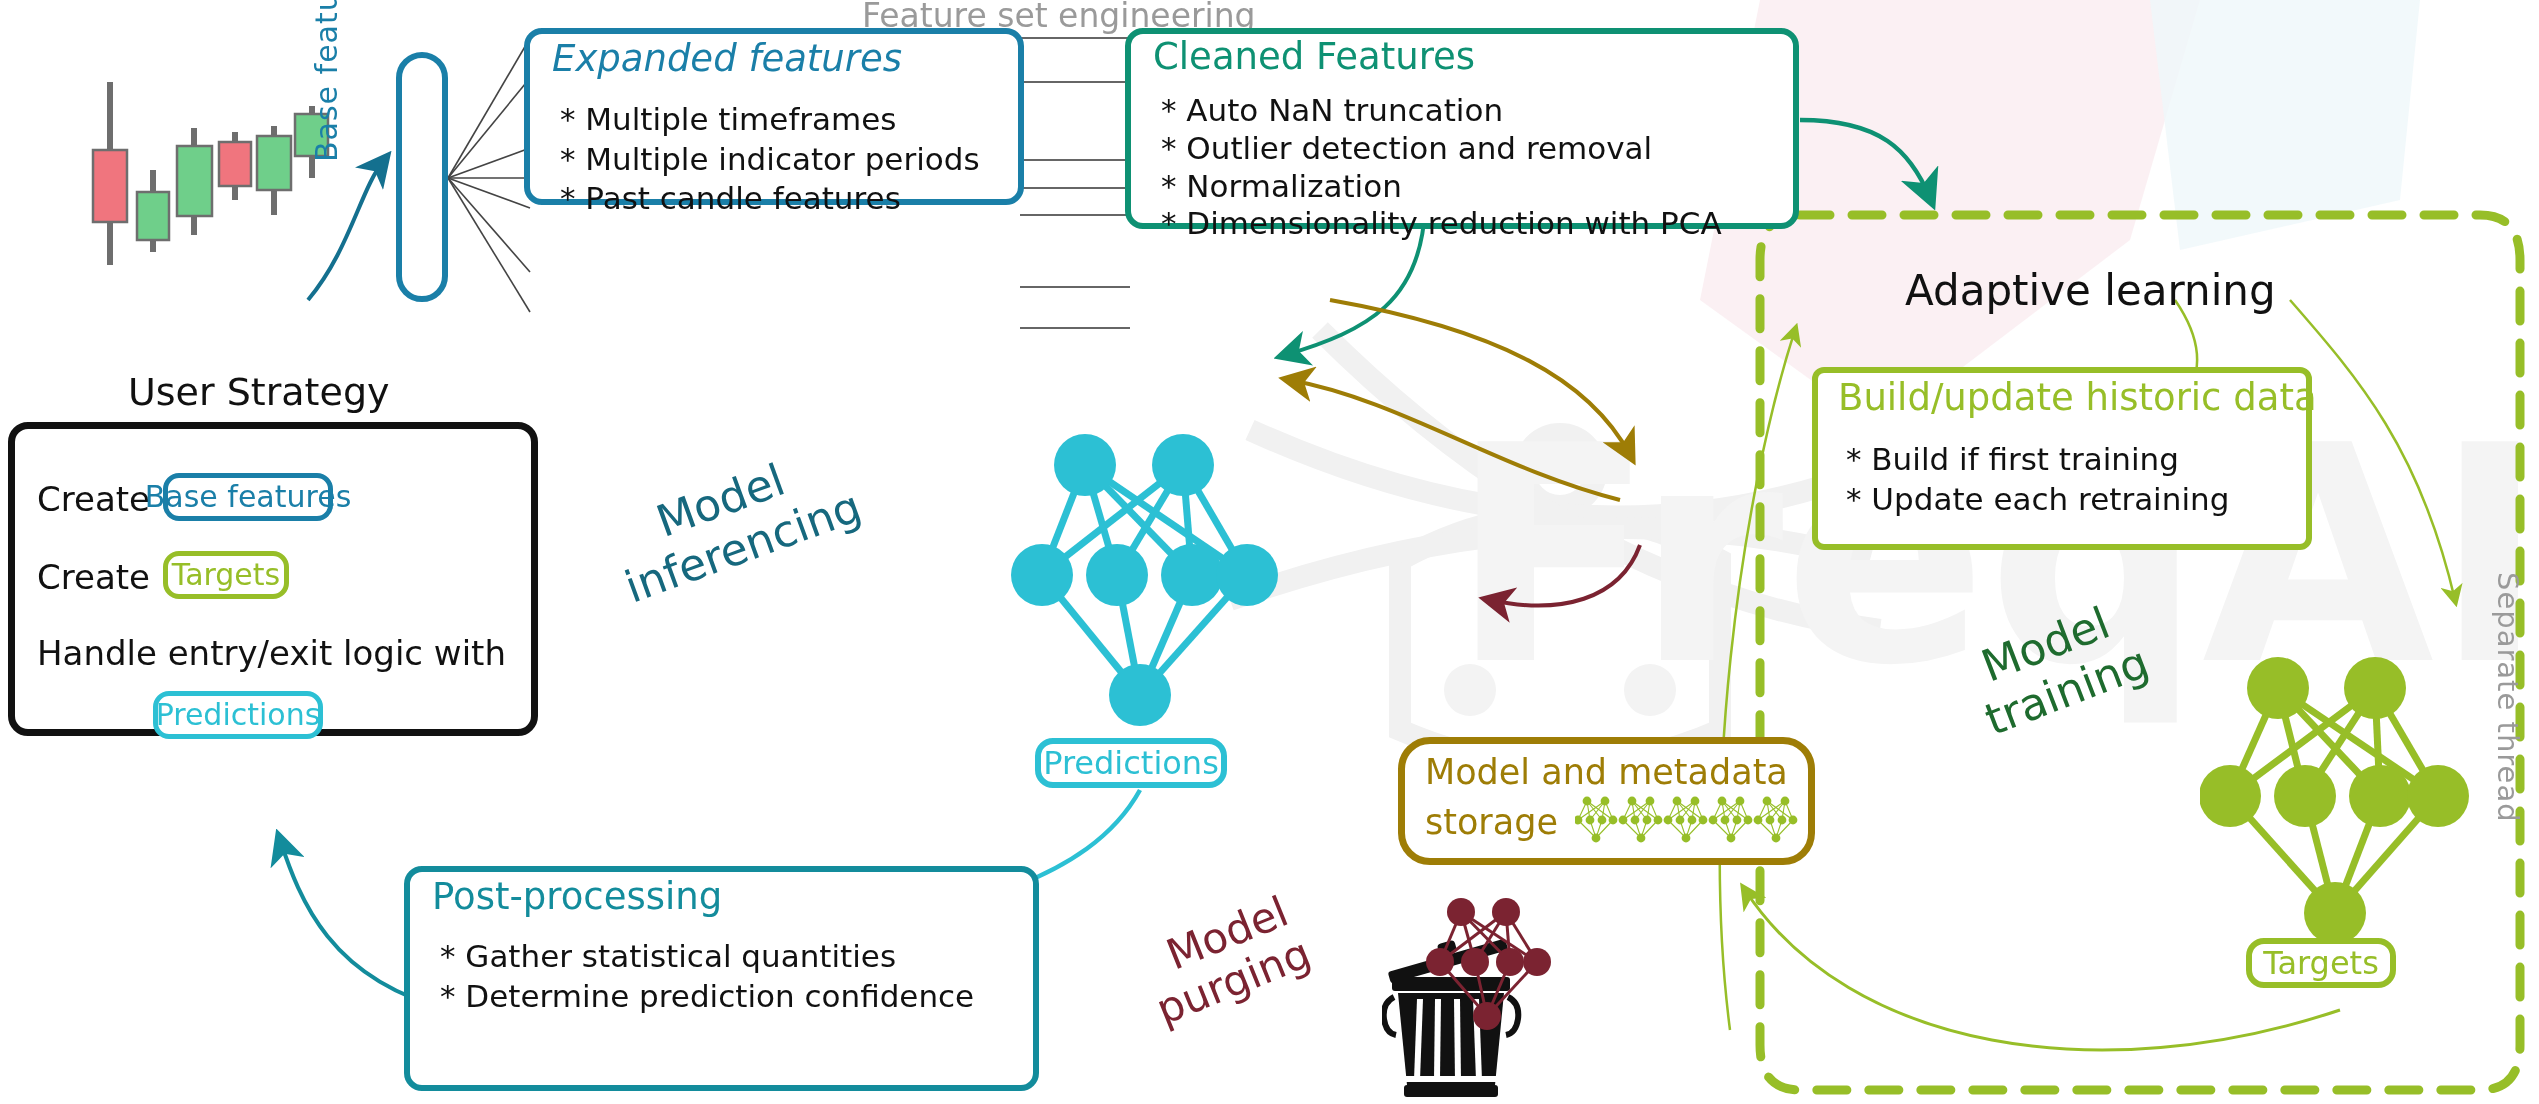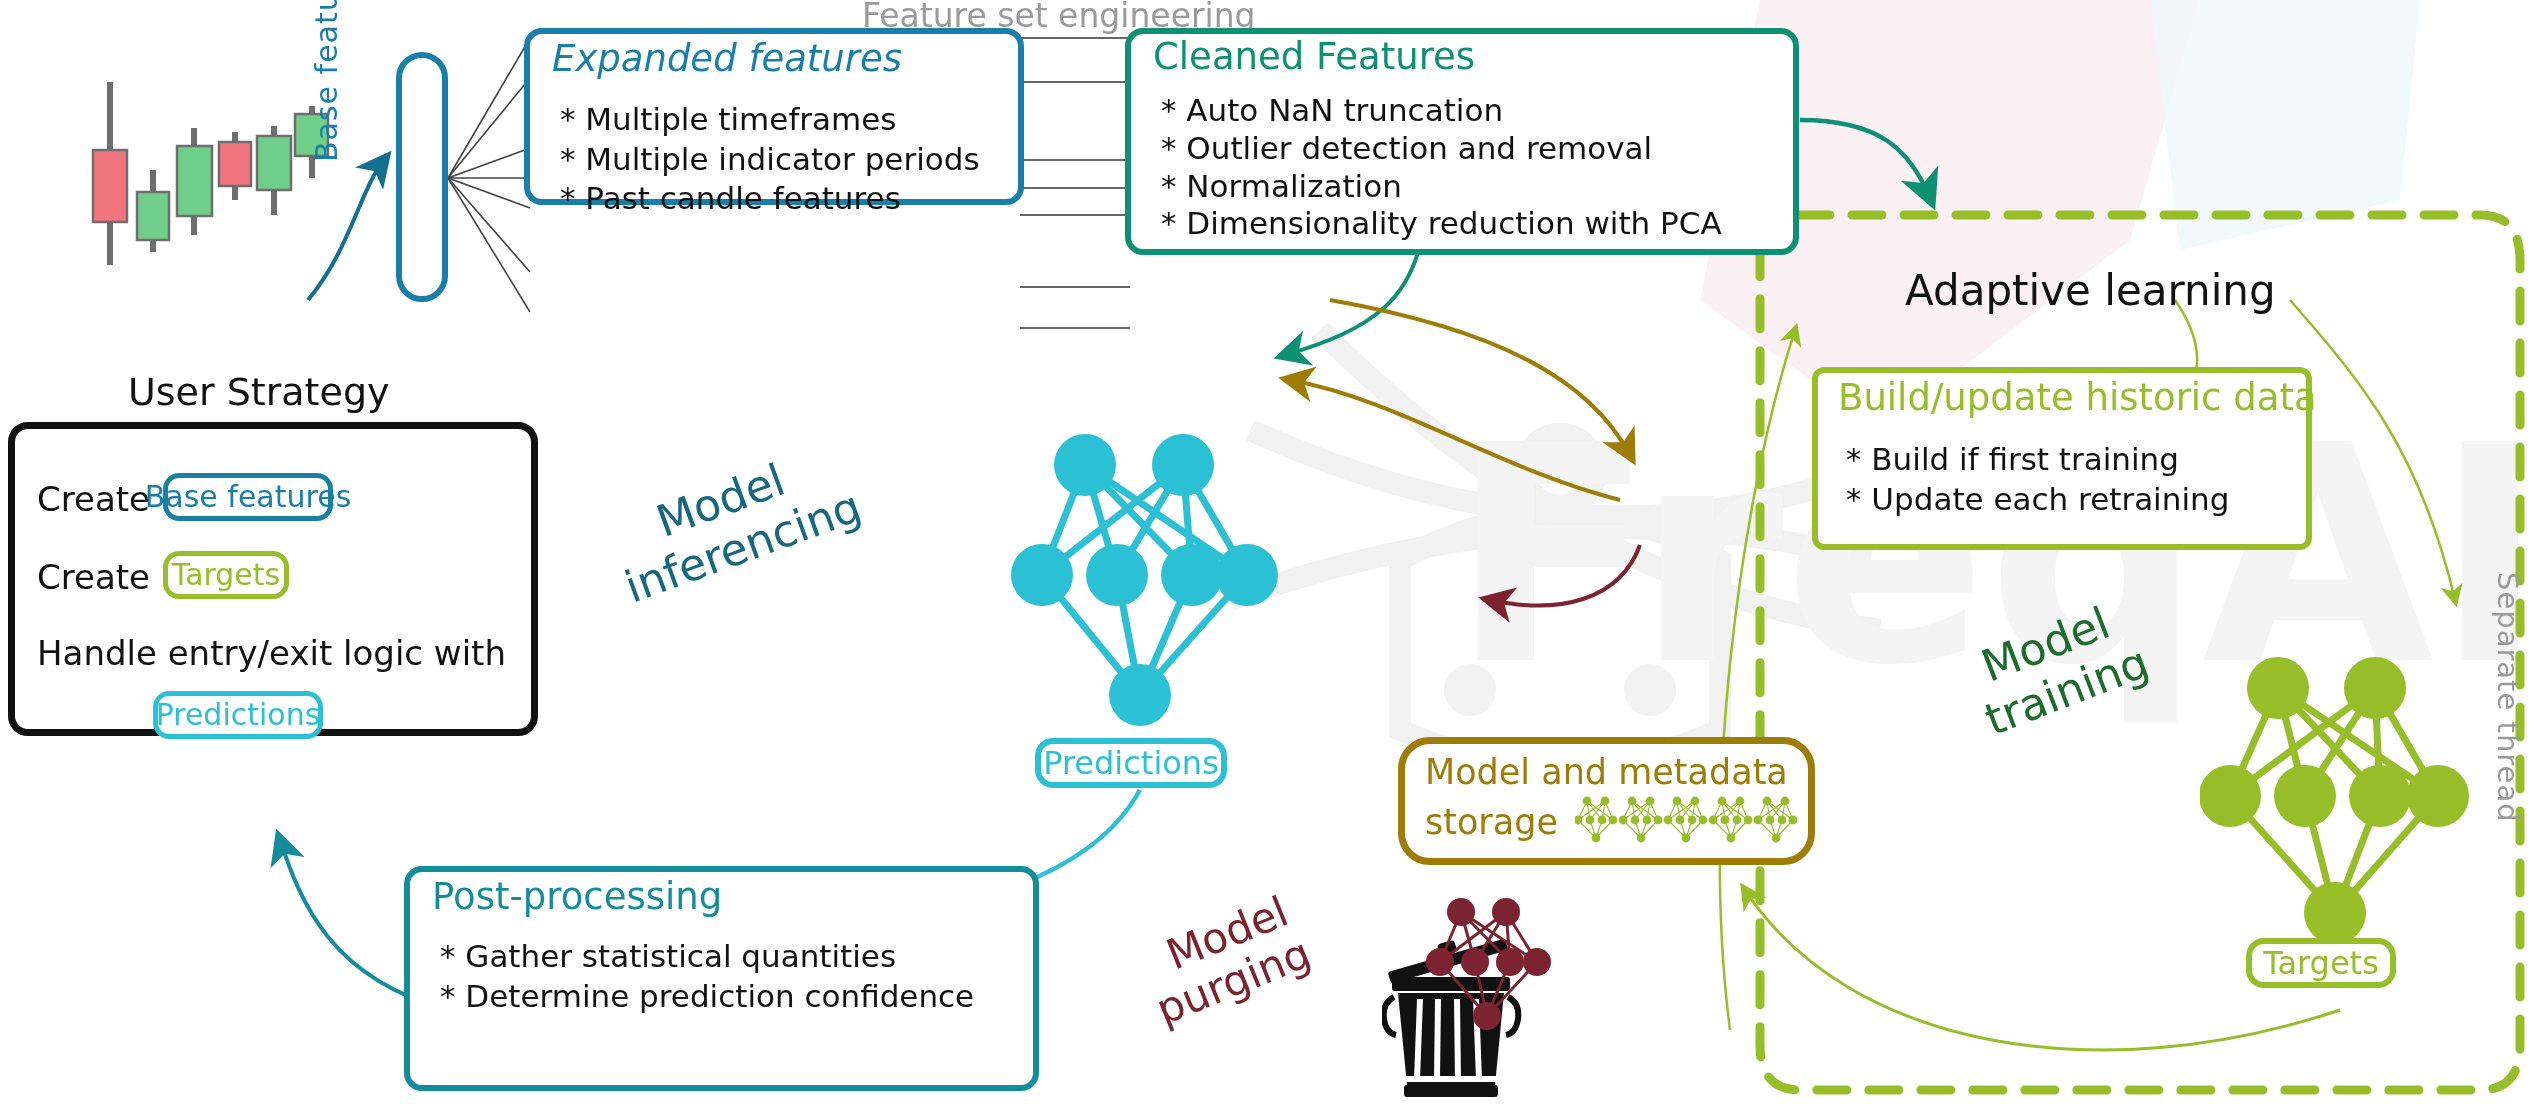--- a/index.html
+++ b/index.html
@@ -185,21 +185,21 @@
 
   <div class="box" style="left:524px; top:28px; width:500px; height:177px; border-width:6px; border-color:#1A7FA8;">
     <div class="box-title" style="position:absolute; left:22px; top:6px; font-size:37px; color:#1A7FA8;font-style:italic;">Expanded features</div>
     <ul class="bullets" style="position:absolute; left:22px; top:58px; font-size:31px;">
       <li>* Multiple timeframes</li>
       <li>* Multiple indicator periods</li>
       <li>* Past candle features</li>
     </ul>
   </div>
 
-  <div class="box" style="left:1125px; top:28px; width:674px; height:227px; border-width:6px; border-color:#0E9173;padding-left:16px;">
+  <div class="box" style="left:1125px; top:28px; width:674px; height:201px; border-width:6px; border-color:#0E9173;padding-left:16px;">
     <div class="box-title" style="position:absolute; left:22px; top:4px; font-size:37px; color:#0E9173;">Cleaned Features</div>
     <ul class="bullets" style="position:absolute; left:22px; top:50px; font-size:31px; line-height:1.22;">
       <li>* Auto NaN truncation</li>
       <li>* Outlier detection and removal</li>
       <li>* Normalization</li>
       <li>* Dimensionality reduction with PCA</li>
     </ul>
   </div>
 
   <div class="freeLabel" style="left:128px; top:372px; font-size:38px; color:#111111;">User Strategy</div>

